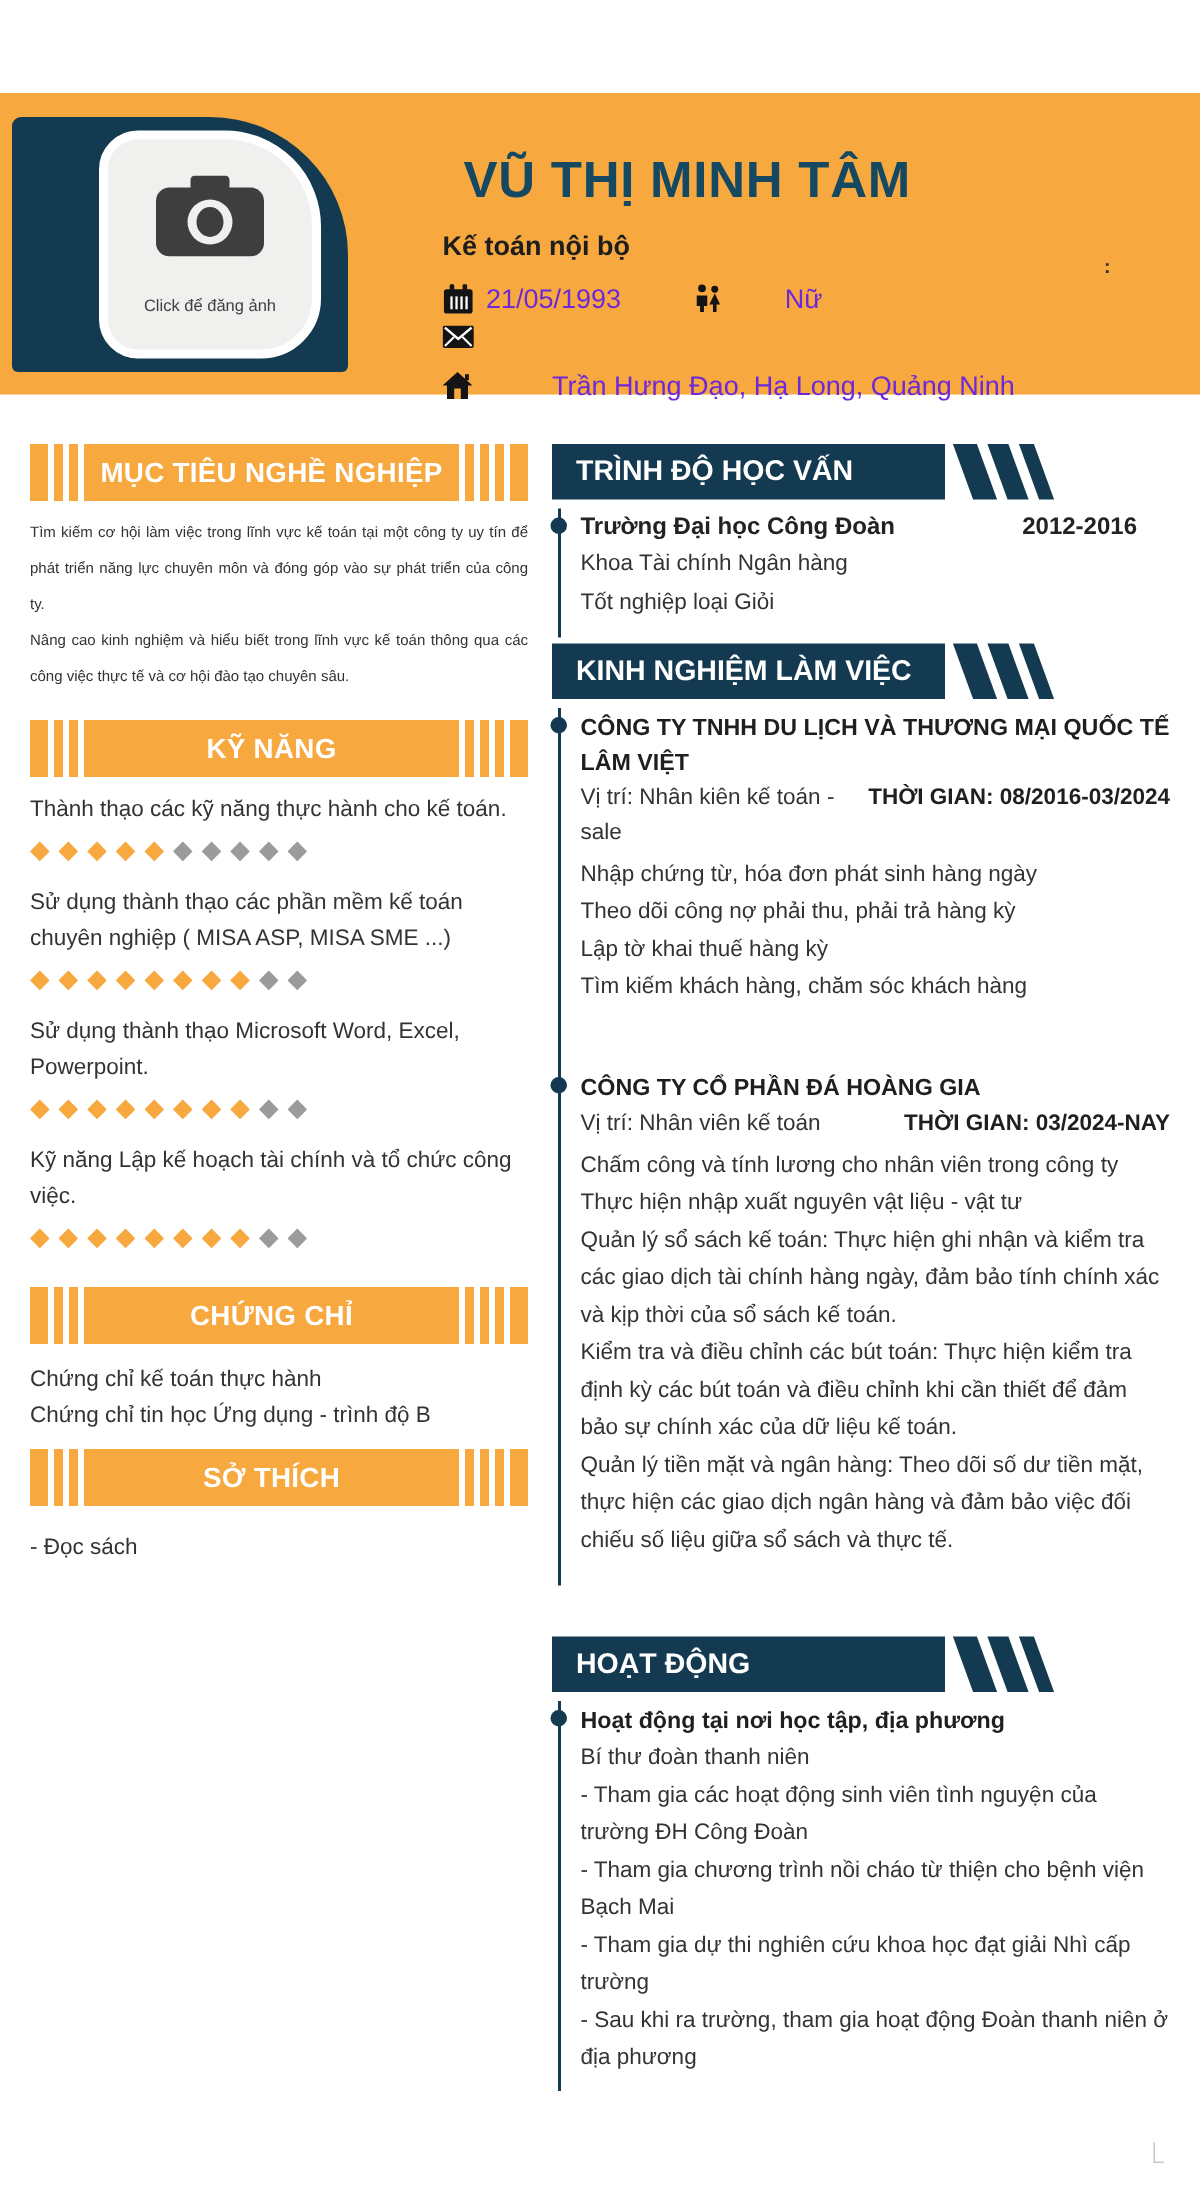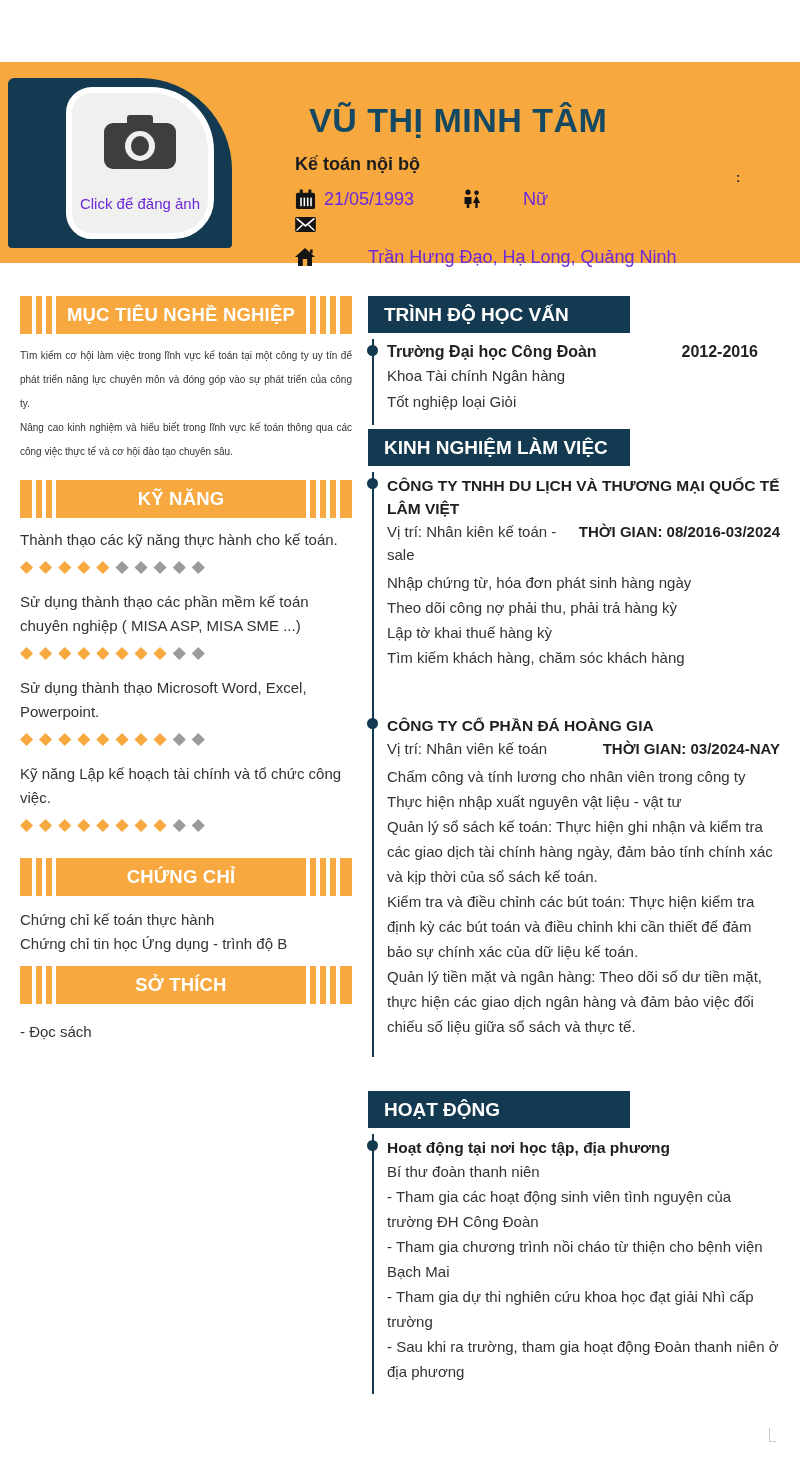--- a/index.html
+++ b/index.html
@@ -10,21 +10,21 @@
     --off:#9B9B9B;
   }
   html,body{margin:0;padding:0;background:#ffffff;}
   body{width:800px;font-family:"Liberation Sans","DejaVu Sans",sans-serif;color:var(--text);}
   .page{position:relative;width:800px;height:1458px;overflow:hidden;background:#fff;}
 
   
   .hero{position:absolute;left:0;top:62px;width:800px;height:201px;background:var(--orange);}
   .photo-panel{position:absolute;left:8px;top:16px;width:224px;height:170px;background:var(--navy);border-radius:6px 92px 4px 4px;}
   .photo-card{position:absolute;left:58px;top:9px;width:148px;height:152px;box-sizing:border-box;background:#f0f0ef;border:6px solid #ffffff;border-radius:26px 64px 40px 26px;display:flex;flex-direction:column;align-items:center;justify-content:center;cursor:pointer;}
-  .photo-label{font-size:15px;color:#6d28d9;margin-top:22px;white-space:nowrap;}
+  .photo-label{font-size:11px;color:#404040;margin-top:22px;white-space:nowrap;}
   .hero-right{position:absolute;left:295px;top:24px;}
   .cv-name{margin:14px;font-size:34px;line-height:40px;font-weight:bold;color:var(--name);letter-spacing:.5px;white-space:nowrap;}
   .cv-title{margin-top:13px;font-size:18px;font-weight:bold;color:#1d1d1d;}
   .info{margin-top:13px;font-size:18px;color:#6d28d9;}
   .info-row{display:flex;align-items:center;height:22px;}
   .info-row + .info-row{margin-top:3px;}
   .info-row.addr{margin-top:11px;gap:44px;}
   .ico{width:22px;display:flex;justify-content:flex-start;flex:none;}
   .info-text{margin-left:7px;}
   .gender-wrap{display:flex;align-items:center;margin-left:48px;gap:32px;}
@@ -47,21 +47,21 @@
   .skill-text{font-size:15px;line-height:24px;color:var(--text);}
   .diamonds{margin-top:2px;font-size:17px;letter-spacing:6px;line-height:26px;white-space:nowrap;}
   .diamonds .on{color:var(--orange);}
   .diamonds .off{color:var(--off);}
   .mt20{margin-top:20px;} .mt16{margin-top:16px;} .mt10{margin-top:10px;}
   .simple-lines{margin-top:12px;}
   .simple-lines div{font-size:15px;line-height:24px;color:var(--text);}
   .hobby{margin-top:16px;}
 
   
-  .rbanner{display:flex;height:37px;align-items:flex-end;}
+  .rbanner{display:flex;height:37px;}
   .rbanner-main{width:246px;flex:none;background:var(--navy);color:#fff;font-weight:bold;font-size:19px;line-height:37px;padding-left:16px;white-space:nowrap;}
   .rstripes{display:flex;margin-left:12px;gap:7px;}
   .rstripe{background:var(--navy);transform:skewX(20deg);flex:none;}
   .rs1{width:16px;} .rs2{width:14px;} .rs3{width:10px;}
 
   .rsection-body{margin-left:4px;margin-top:6px;border-left:2px solid var(--navy);padding:2px 0 10px 13px;}
   .rsection-body.pb18{padding-bottom:18px;}
   .rentry{position:relative;}
   .rentry::before{content:"";position:absolute;left:-20px;top:4px;width:11px;height:11px;border-radius:50%;background:var(--navy);}
   .rentry + .rentry{margin-top:44px;}

